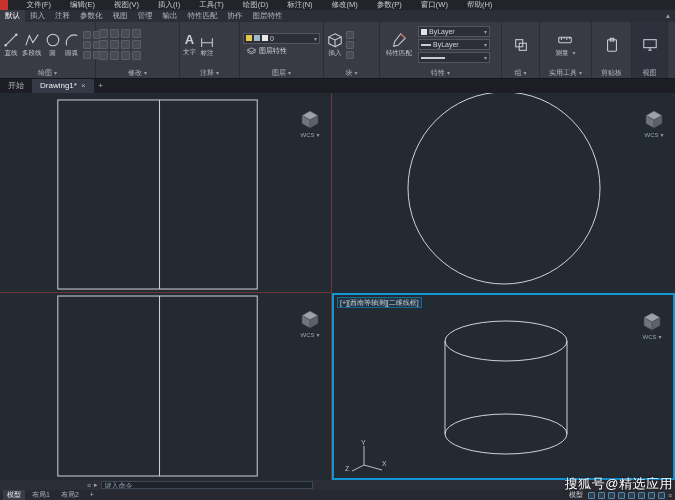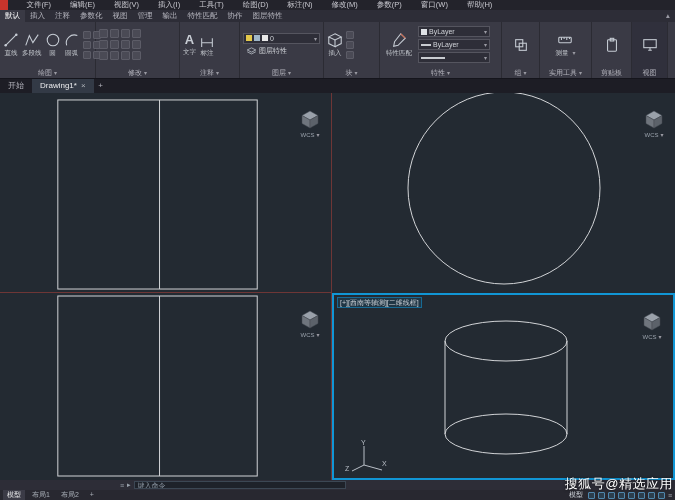--- a/index.html
+++ b/index.html
@@ -60,21 +60,21 @@
   .geo * { stroke:#d2d4d7; stroke-width:1; fill:none; }
   .vcube { position:absolute; top:16px; right:9px; width:24px; text-align:center; }
   .vcube svg { width:20px; height:20px; display:block; margin:0 auto; }
   .wcs { font-size:6px; color:#99a1ab; margin-top:2px; white-space:nowrap; }
   .vplabel { position:absolute; top:2px; left:3px; font-size:7px; color:#cdd2d8; line-height:9px; padding:0 2px; background:rgba(17,150,213,.12); border:1px solid rgba(17,150,213,.55); white-space:nowrap; }
   .ucs { position:absolute; left:8px; bottom:4px; }
   .ucs line { stroke:#b9bfc7; stroke-width:1; }
   .ucs text { fill:#b9bfc7; font-size:7px; font-family:"Liberation Sans",sans-serif; }
 
   
-  .cmdrow { height:10px; background:#2d2d37; display:flex; align-items:center; font-size:7px; color:#9aa2ad; gap:3px; padding-left:120px; }
+  .cmdrow { height:10px; background:#2d2d37; display:flex; align-items:center; font-size:7px; color:#9aa2ad; gap:3px; padding-left:87px; }
   .cmdrow input { width:212px; height:8px; background:#1e222a; border:1px solid #3c4754; font-size:7px; color:#cfd4da; padding:0 3px; font-family:"Liberation Sans",sans-serif; }
   .cmdrow input::placeholder { color:#8d97a3; }
   .statusrow { height:10px; background:#282830; display:flex; align-items:center; font-size:7px; color:#a8aeb6; padding:0 3px; gap:3px; }
   .stab { padding:0 4px; line-height:10px; white-space:nowrap; }
   .stab.active { background:#3b3b46; color:#e8e9eb; }
   .sicons { margin-left:auto; display:flex; gap:3px; align-items:center; }
   .sicon { width:7px; height:7px; border:1px solid #4f87ad; background:#2c3e4d; border-radius:1px; flex:none; }
   .modelbtn { color:#cfd4da; padding:0 2px; }
   .hamb { color:#a8aeb6; }
 

